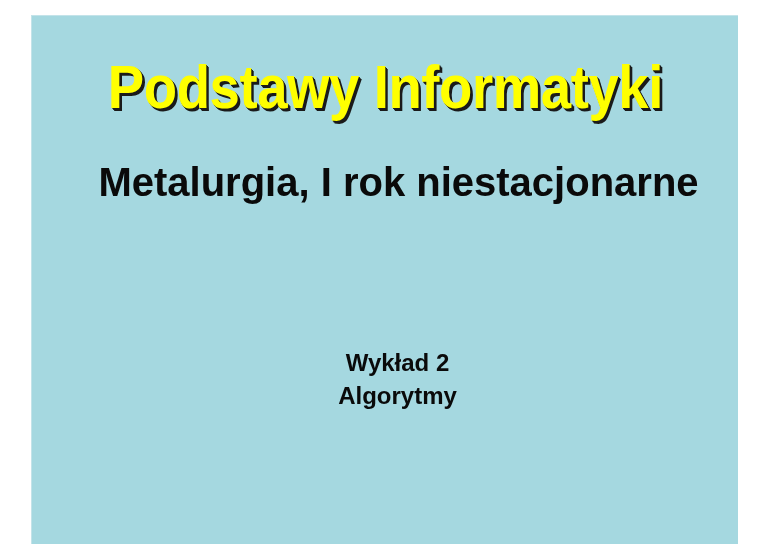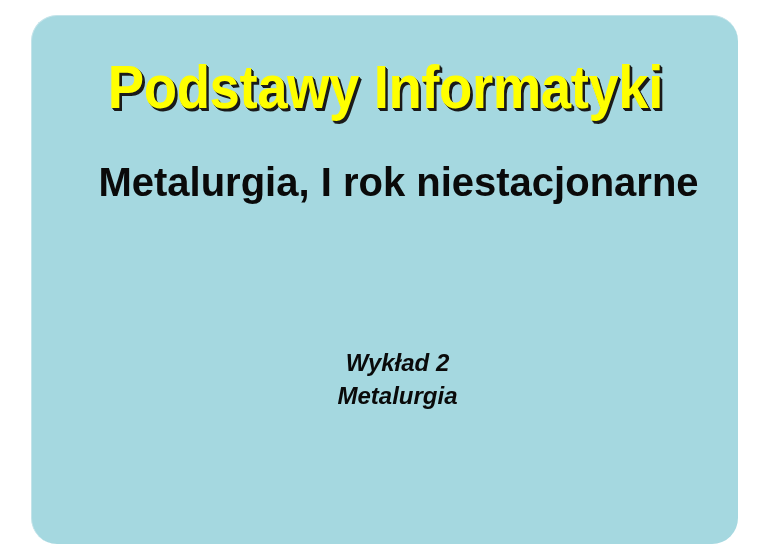--- a/index.html
+++ b/index.html
@@ -26,21 +26,20 @@
     position: absolute;
     left: 31px;
     top: 15px;
     width: 707px;
     height: 529px;
     background: #a5d8e0;
     box-sizing: border-box;
     border-top: 1px solid #c3e3e9;
     border-left: 1px solid #c3e3e9;
     overflow: hidden;
-    border-radius: 26px;
   }
 
   
   #title-block {
     position: absolute;
     left: 0;
     top: 38px;
     width: 707px;
     text-align: center;
   }
@@ -91,37 +90,36 @@
     padding-left: 24px;
     box-sizing: border-box;
   }
   .footer-line {
     font-family: "Liberation Sans", sans-serif;
     font-weight: bold;
     font-size: 24px;
     line-height: 33px;
     color: #0a0a0a;
     white-space: nowrap;
-    font-style: italic;
   }
 </style>
 </head>
 <body>
 
 <div id="slide-canvas">
 
   <div id="slide">
 
     <div id="title-block">
       <span id="title-text">Podstawy Informatyki</span>
     </div>
 
     <div id="subtitle-block">
       <span id="subtitle-text">Metalurgia, I rok niestacjonarne</span>
     </div>
 
     <div id="footer-block">
       <div class="footer-line">Wykład 2</div>
-      <div class="footer-line">Metalurgia</div>
+      <div class="footer-line">Algorytmy</div>
     </div>
 
   </div>
 </div>
 
 </body></html>

